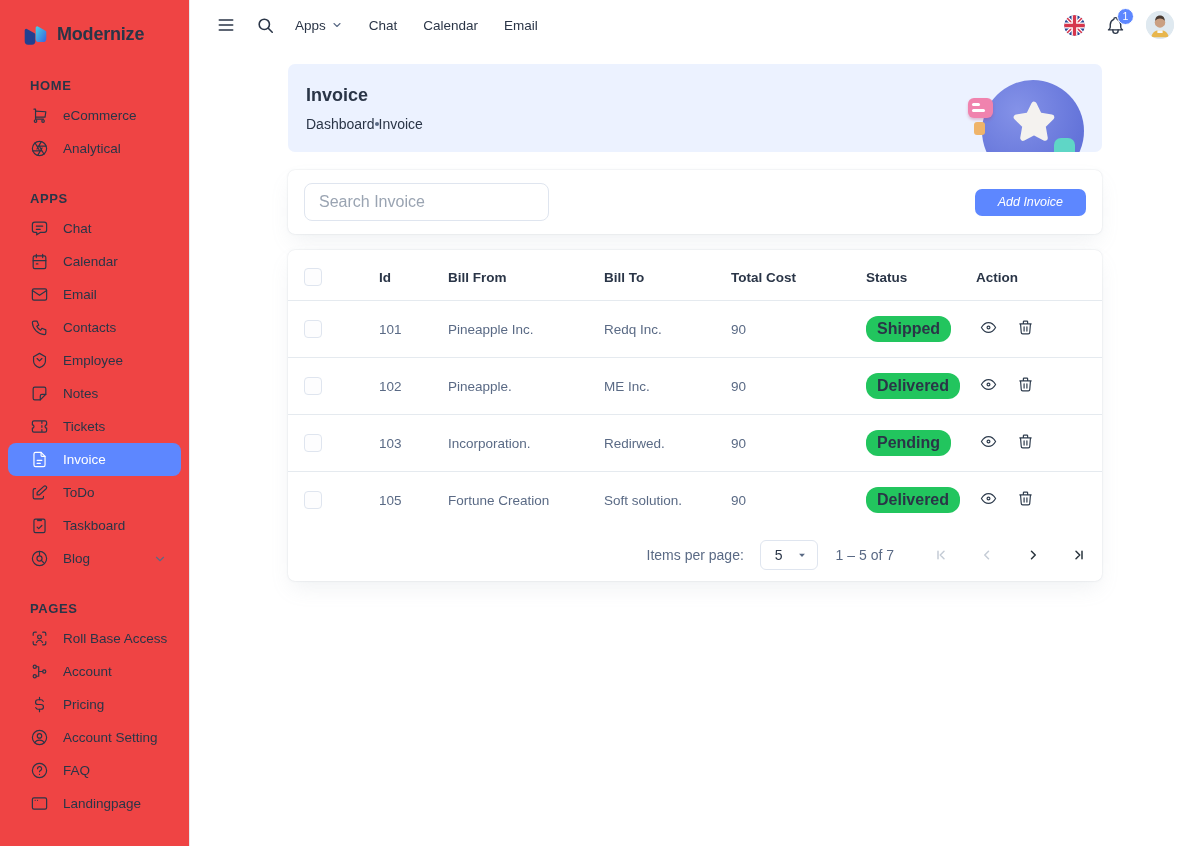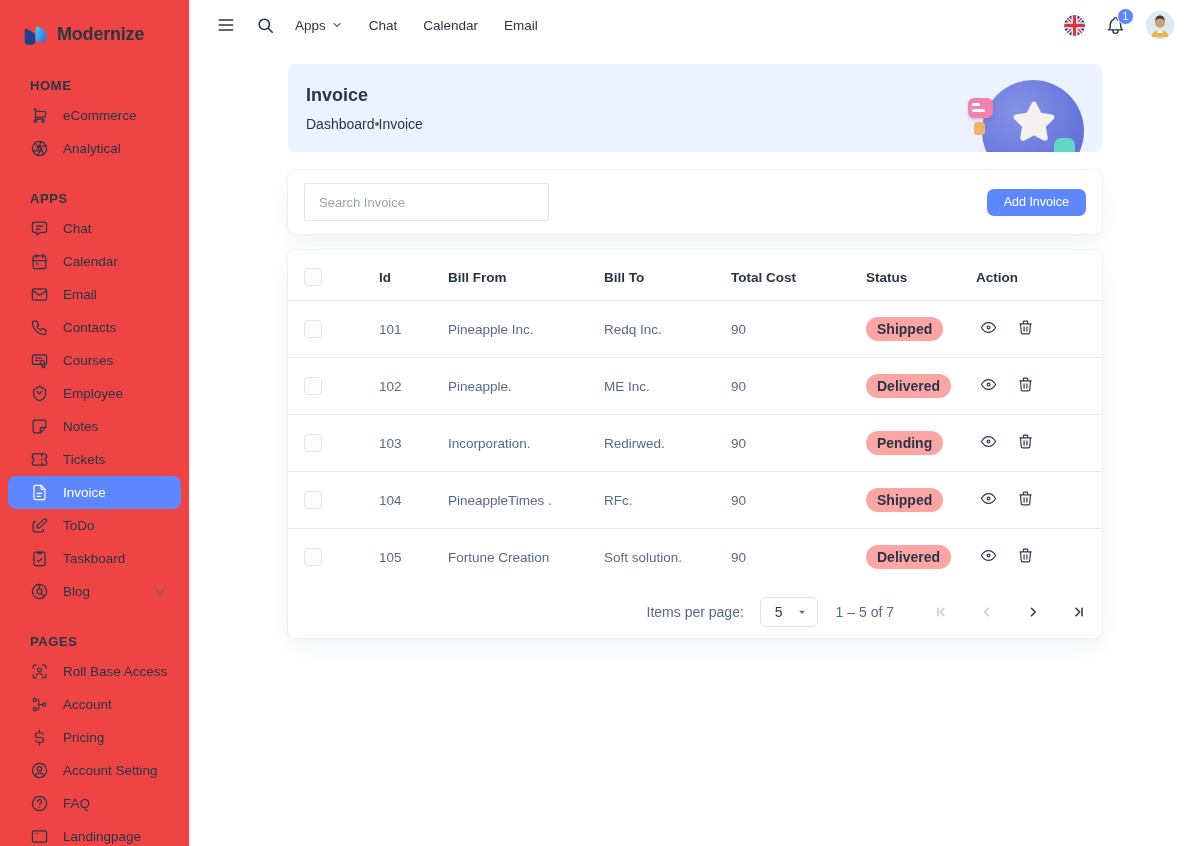--- a/index.html
+++ b/index.html
@@ -64,41 +64,41 @@
   .illus .pinkcard i:nth-child(1){ left:4px; top:5px; width:8px; }
   .illus .pinkcard i:nth-child(2){ left:4px; top:11px; width:13px; }
   .illus .orangesq { position:absolute; left:20px; top:52px; width:11px; height:13px; border-radius:3px; background:#efb46a; }
   .illus .tealrect { position:absolute; left:100px; top:68px; width:21px; height:26px; border-radius:7px; background:#5fd6c6; }
   .card {
     background:#fff; border-radius:7px;
     box-shadow:0 0 2px rgba(145,158,171,.35), 0 10px 22px -4px rgba(145,158,171,.14);
   }
   .toolbar-card { height:64px; display:flex; align-items:center; padding:0 16px; margin-bottom:16px; }
   .search-input {
-    width:245px; height:38px; border:1px solid #dfe5ef; border-radius:2px; padding:16px 14px;
-    font-size:13px; color:#2A3547; outline:none; font-family:inherit;
+    width:245px; height:38px; border:1px solid #dfe5ef; border-radius:8px; padding:16px 14px;
+    font-size:16px; color:#2A3547; outline:none; font-family:inherit;
   }
   .search-input::placeholder { color:#9aa4b2; }
   .add-btn {
     margin-left:auto; background:#5D87FF; color:#fff; border:none; border-radius:7px;
-    height:27px; padding:0 17px; font-size:12.5px; cursor:pointer; font-family:inherit;
+    height:27px; padding:0 23px; font-size:12.5px; cursor:pointer; font-family:inherit;font-style:italic;
   }
   
   .table-card { padding:4px 0 0; }
   table { width:100%; border-collapse:collapse; table-layout:fixed; }
   col.c-check{width:75px} col.c-id{width:69px} col.c-from{width:156px} col.c-to{width:127px}
   col.c-cost{width:135px} col.c-status{width:110px} col.c-action{width:142px}
   th { text-align:left; font-size:13.5px; font-weight:700; color:#2A3547; padding:14px 0 14px 16px; }
   td { border-top:1px solid #e5eaef; padding:0 0 0 16px; height:57px; font-size:13.5px; color:#5A6A85; }
   .checkbox {
     width:18px; height:18px; border:1px solid #dfe5ef; border-radius:4px; background:#fdfdfe;
     display:inline-block; vertical-align:middle; cursor:pointer;
   }
   .pill {
-    display:inline-block; background:#fca5a5; color:#2A3547; font-size:14px; font-weight:600;
+    display:inline-block; background:#22c55e; color:#2A3547; font-size:16px; font-weight:600;
     padding:4px 11px; border-radius:12px;
   }
   .icon-btn { background:none; border:none; cursor:pointer; color:#2f3d4e; padding:4px; vertical-align:middle; }
   .icon-btn + .icon-btn { margin-left:8px; }
   
   .pagination {
     display:flex; align-items:center; justify-content:flex-end; gap:8px;
     height:52px; padding-right:10px; font-size:14px; color:#5A6A85;
   }
   .pp-select {
@@ -177,31 +177,20 @@
       </span>
     <span class="lbl">Email</span>
   </div>
   <div class="side-item">
     <span class="icn">
         <svg width="19" height="19" viewBox="0 0 24 24" fill="none" stroke="currentColor" stroke-width="1.5" stroke-linecap="round" stroke-linejoin="round">
           <path d="M5 4h4l2 5-2.5 1.5a11 11 0 0 0 5 5L15 13l5 2v4a2 2 0 0 1-2 2A16 16 0 0 1 3 6a2 2 0 0 1 2-2"></path>
         </svg>
       </span>
     <span class="lbl">Contacts</span>
-  </div>
-  <div class="side-item">
-    <span class="icn">
-        <svg width="19" height="19" viewBox="0 0 24 24" fill="none" stroke="currentColor" stroke-width="1.5" stroke-linecap="round" stroke-linejoin="round">
-          <rect x="3" y="5" width="18" height="12" rx="2"></rect>
-          <path d="M7 9h7M7 12h4"></path>
-          <circle cx="15.5" cy="14.5" r="2.6"></circle>
-          <path d="M15.5 17v4l1.5-1 1.5 1v-4"></path>
-        </svg>
-      </span>
-    <span class="lbl">Courses</span>
   </div>
   <div class="side-item">
     <span class="icn">
         <svg width="19" height="19" viewBox="0 0 24 24" fill="none" stroke="currentColor" stroke-width="1.5" stroke-linecap="round" stroke-linejoin="round">
           <path d="M12 3l7.5 4.2v5.3c0 4-3 6.8-7.5 8.5-4.5-1.7-7.5-4.5-7.5-8.5V7.2z"></path>
           <path d="M9 9.5l3 3 3-3"></path>
         </svg>
       </span>
     <span class="lbl">Employee</span>
   </div>
@@ -492,37 +481,20 @@
                     <circle cx="12" cy="12" r="2"></circle>
                     <path d="M22 12c-2.7 4.7-6 7-10 7s-7.3-2.3-10-7c2.7-4.7 6-7 10-7s7.3 2.3 10 7"></path>
                   </svg></button>
               <button class="icon-btn"><svg width="17" height="17" viewBox="0 0 24 24" fill="none" stroke="currentColor" stroke-width="1.7" stroke-linecap="round" stroke-linejoin="round">
                     <path d="M4 7h16M10 11v6M14 11v6M5 7l1 12a2 2 0 0 0 2 2h8a2 2 0 0 0 2-2l1-12M9 7V4a1 1 0 0 1 1-1h4a1 1 0 0 1 1 1v3"></path>
                   </svg></button>
             </td>
           </tr>
           <tr>
             <td><span class="checkbox"></span></td>
-            <td>104</td>
-            <td>PineappleTimes .</td>
-            <td>RFc.</td>
-            <td>90</td>
-            <td><span class="pill">Shipped</span></td>
-            <td>
-              <button class="icon-btn"><svg width="17" height="17" viewBox="0 0 24 24" fill="none" stroke="currentColor" stroke-width="1.7" stroke-linecap="round" stroke-linejoin="round">
-                    <circle cx="12" cy="12" r="2"></circle>
-                    <path d="M22 12c-2.7 4.7-6 7-10 7s-7.3-2.3-10-7c2.7-4.7 6-7 10-7s7.3 2.3 10 7"></path>
-                  </svg></button>
-              <button class="icon-btn"><svg width="17" height="17" viewBox="0 0 24 24" fill="none" stroke="currentColor" stroke-width="1.7" stroke-linecap="round" stroke-linejoin="round">
-                    <path d="M4 7h16M10 11v6M14 11v6M5 7l1 12a2 2 0 0 0 2 2h8a2 2 0 0 0 2-2l1-12M9 7V4a1 1 0 0 1 1-1h4a1 1 0 0 1 1 1v3"></path>
-                  </svg></button>
-            </td>
-          </tr>
-          <tr>
-            <td><span class="checkbox"></span></td>
             <td>105</td>
             <td>Fortune Creation</td>
             <td>Soft solution.</td>
             <td>90</td>
             <td><span class="pill">Delivered</span></td>
             <td>
               <button class="icon-btn"><svg width="17" height="17" viewBox="0 0 24 24" fill="none" stroke="currentColor" stroke-width="1.7" stroke-linecap="round" stroke-linejoin="round">
                     <circle cx="12" cy="12" r="2"></circle>
                     <path d="M22 12c-2.7 4.7-6 7-10 7s-7.3-2.3-10-7c2.7-4.7 6-7 10-7s7.3 2.3 10 7"></path>
                   </svg></button>

